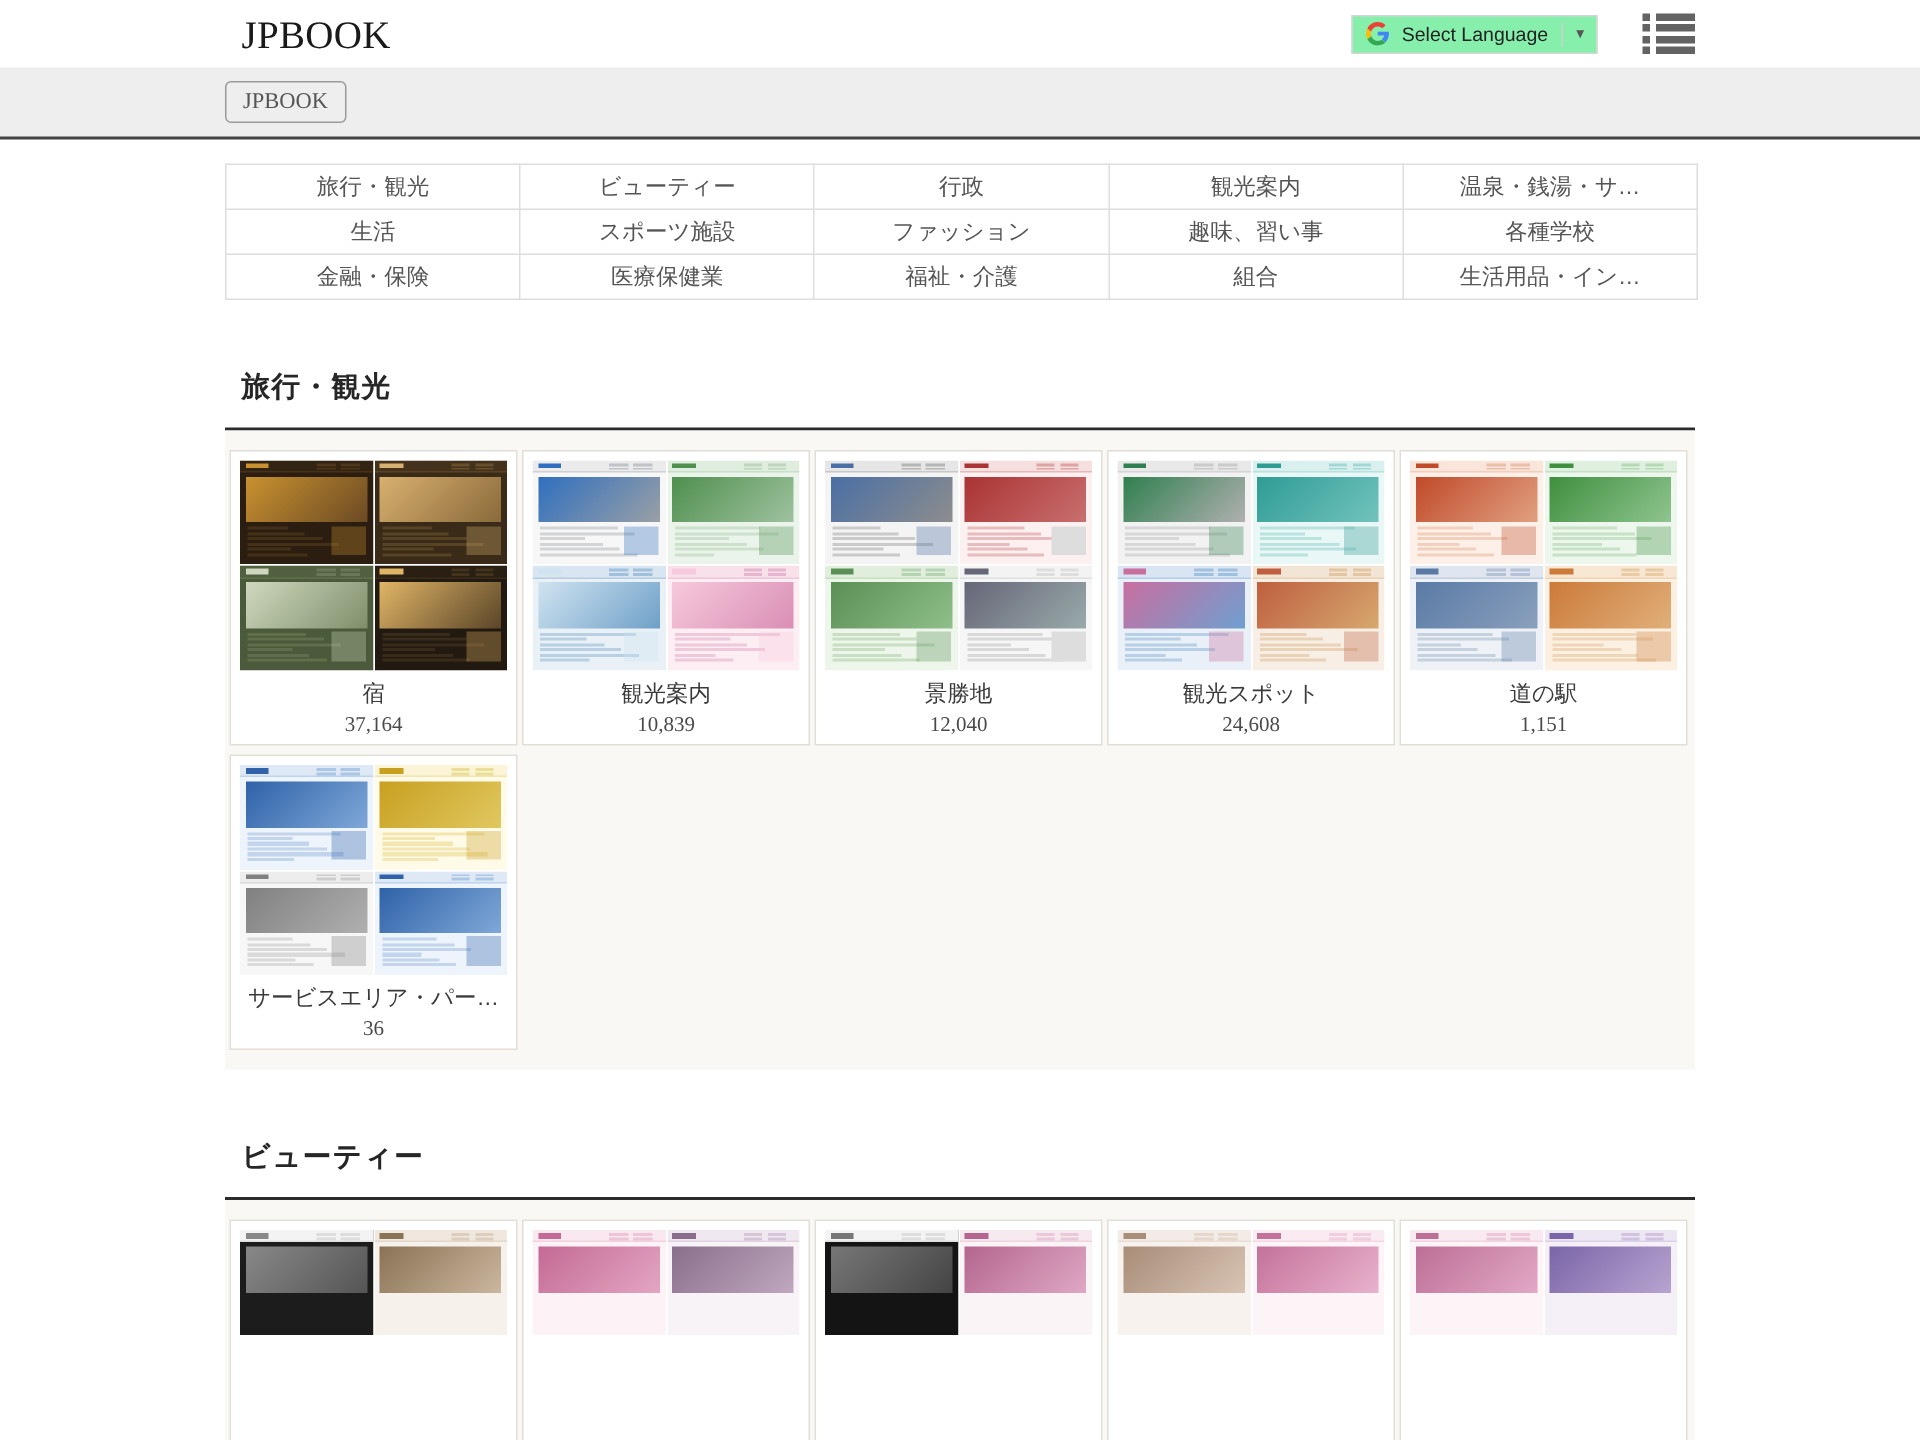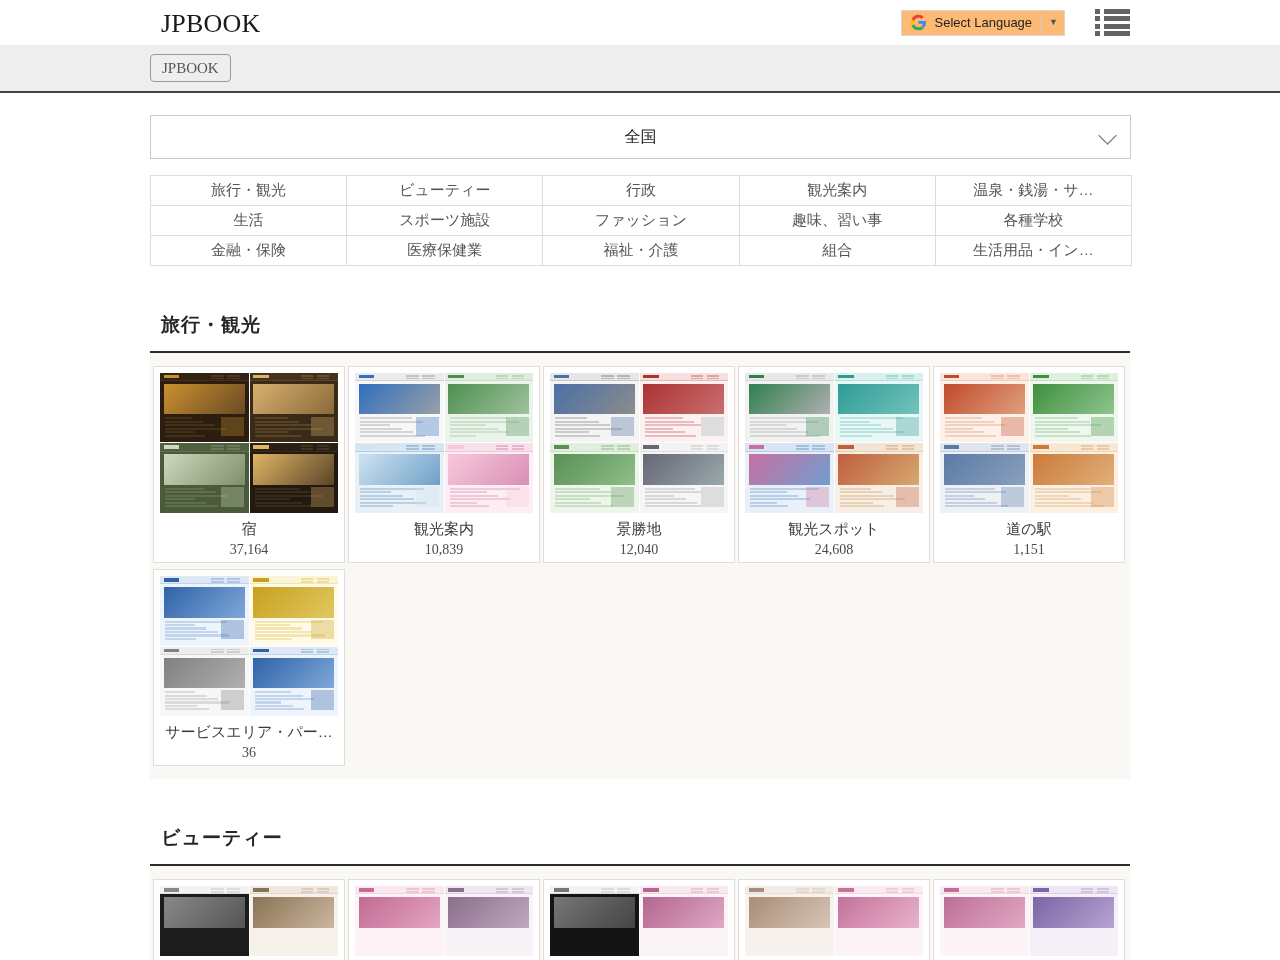--- a/index.html
+++ b/index.html
@@ -32,21 +32,21 @@
     margin-left: auto;
     display: flex;
     align-items: center;
     gap: 30px;
   }
   .gtrans {
     display: flex;
     align-items: center;
     height: 26px;
     border: 1px solid #d5d5d5;
-    background: #fdba74;
+    background: #86efac;
     padding: 0 6px 0 8px;
     font-size: 13px;
     color: #222;
   }
   .g-logo {
     width: 17px; height: 17px;
     margin-right: 7px;
     flex: none;
   }
   .gtrans-label { white-space: nowrap; font-size: 13px; }
@@ -241,26 +241,20 @@
             <span class="bar"></span>
           </div>
       </div>
     </div>
   </div>
 
   <div class="crumb-bar">
     <span class="crumb-chip">JPBOOK</span>
   </div>
 
-  <div class="region-wrap">
-    <div class="region-select">
-      <span>全国</span>
-      <span class="chev"></span>
-    </div>
-  </div>
 
   <div class="cat-wrap">
     <table class="cats">
       <tbody id="cat-body">
           <tr>
             <td>旅行・観光</td>
             <td>ビューティー</td>
             <td>行政</td>
             <td>観光案内</td>
             <td>温泉・銭湯・サ…</td>

